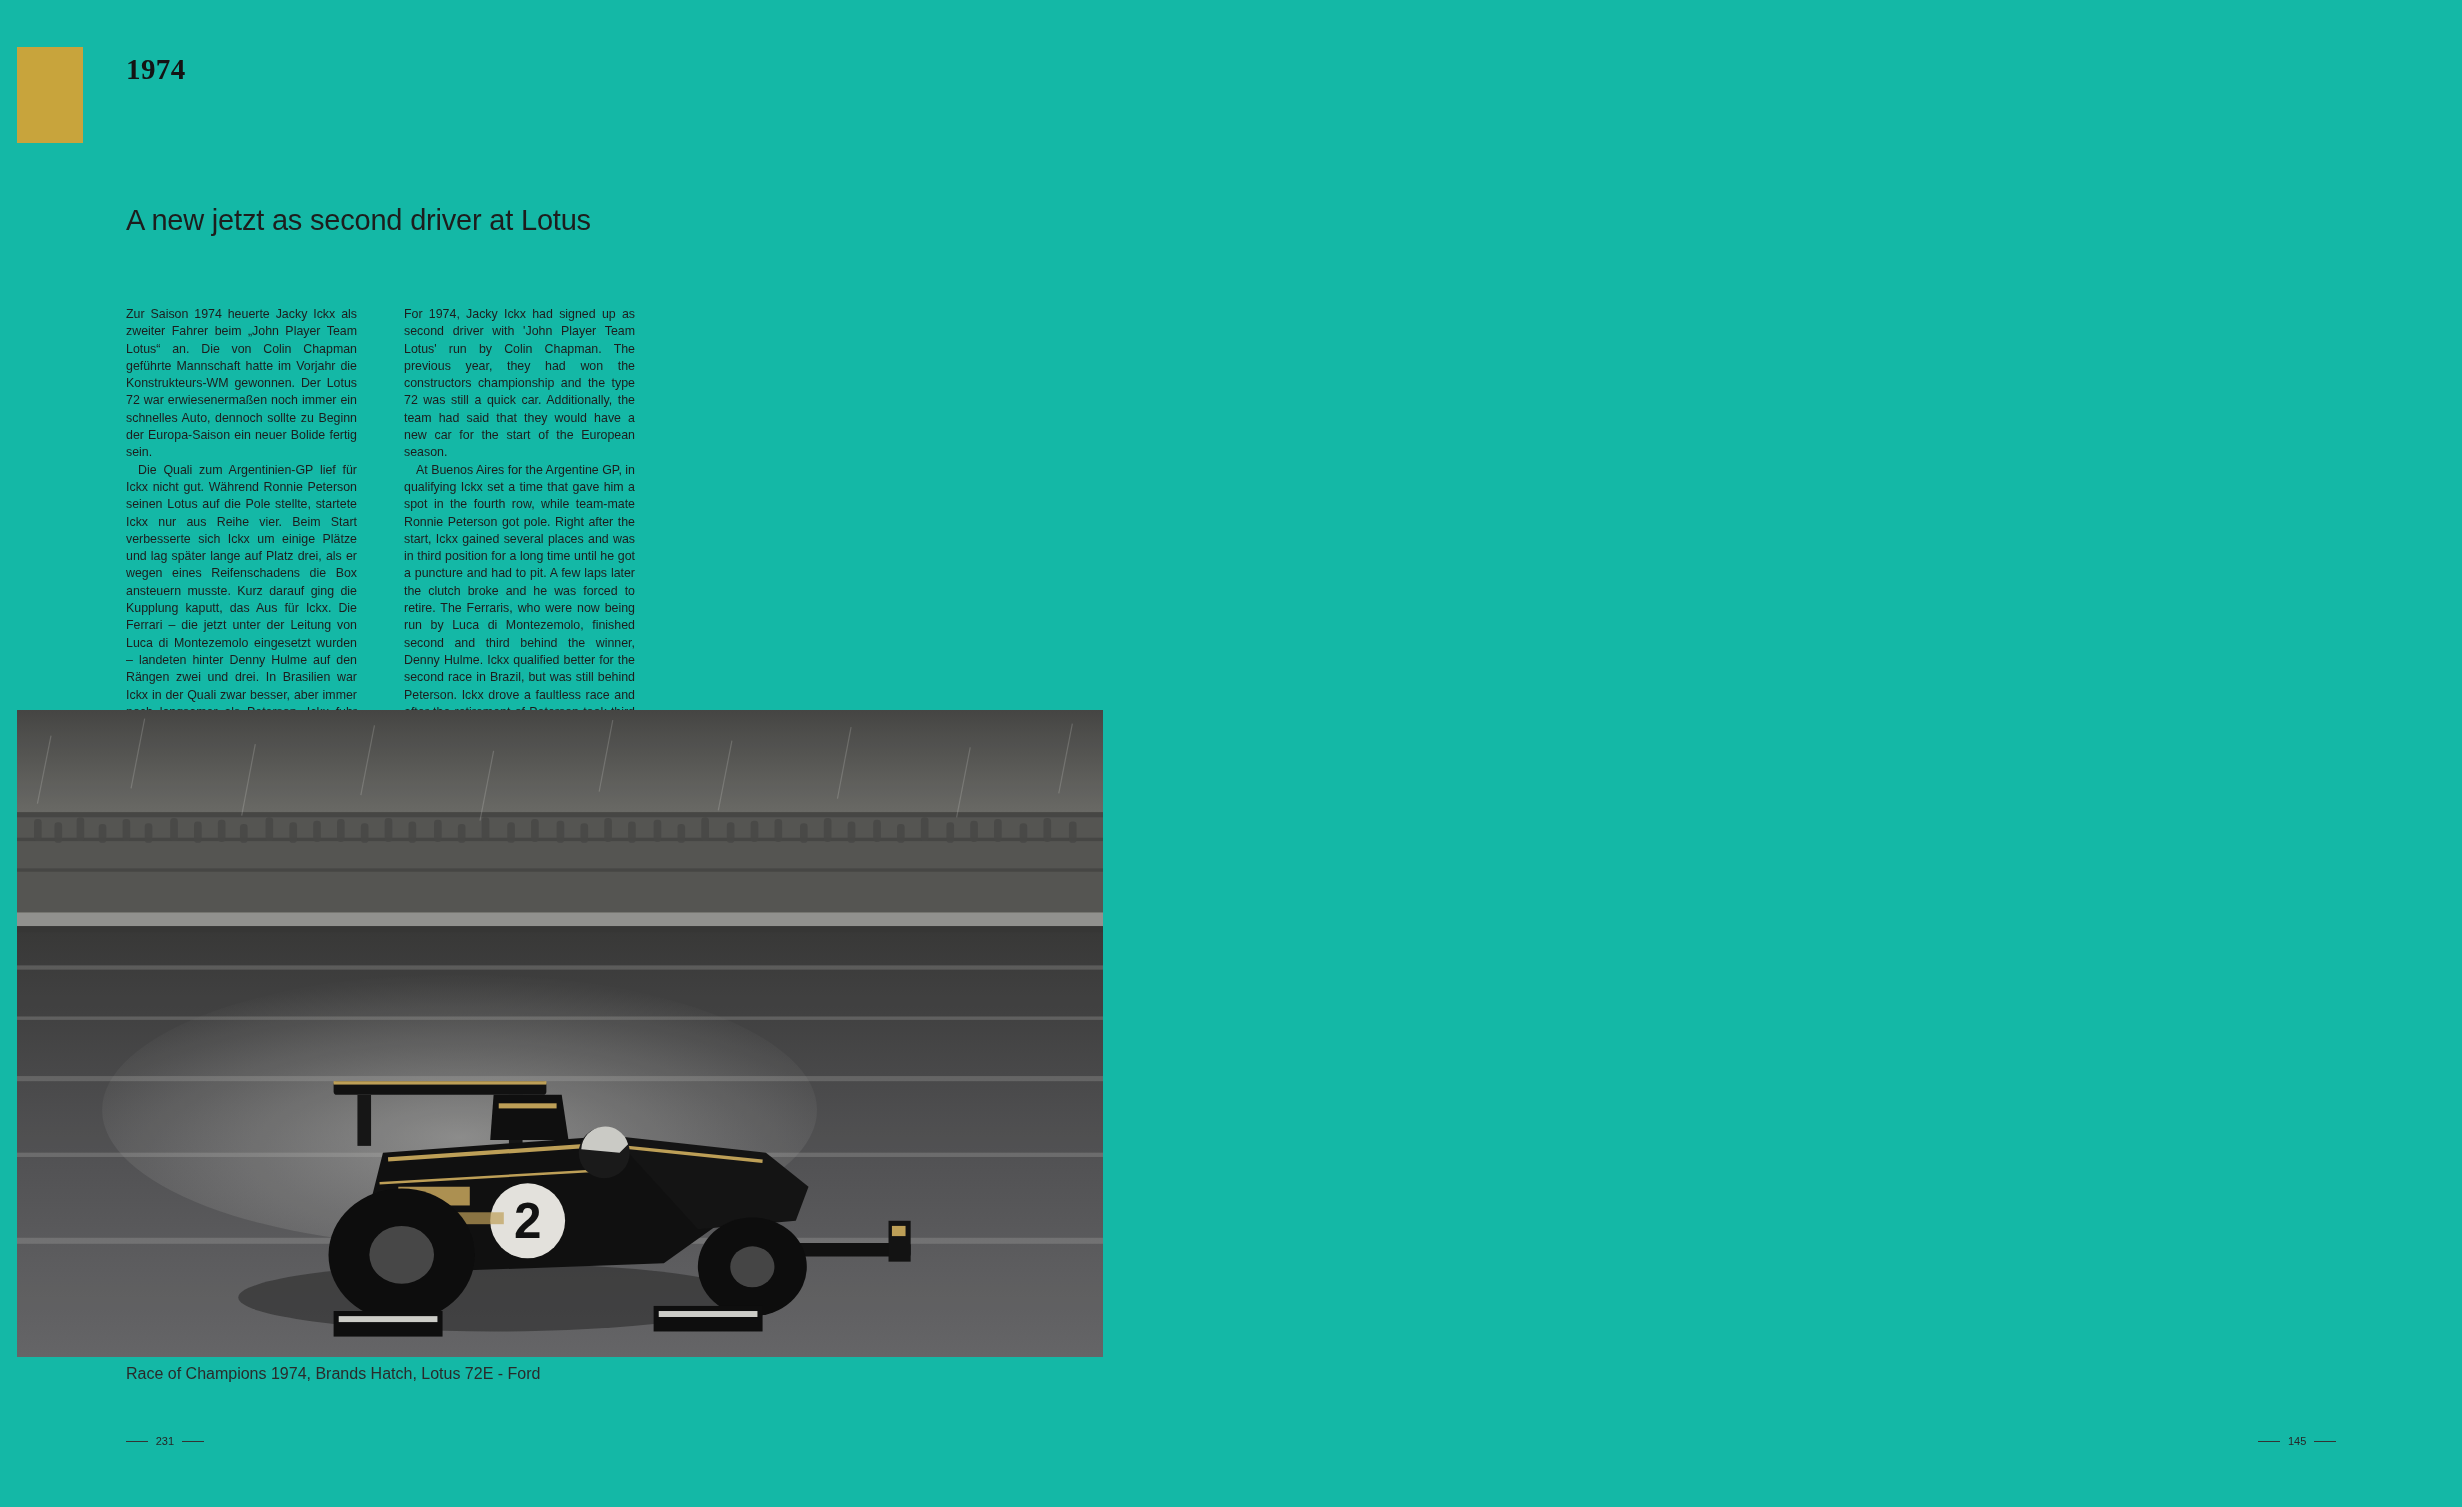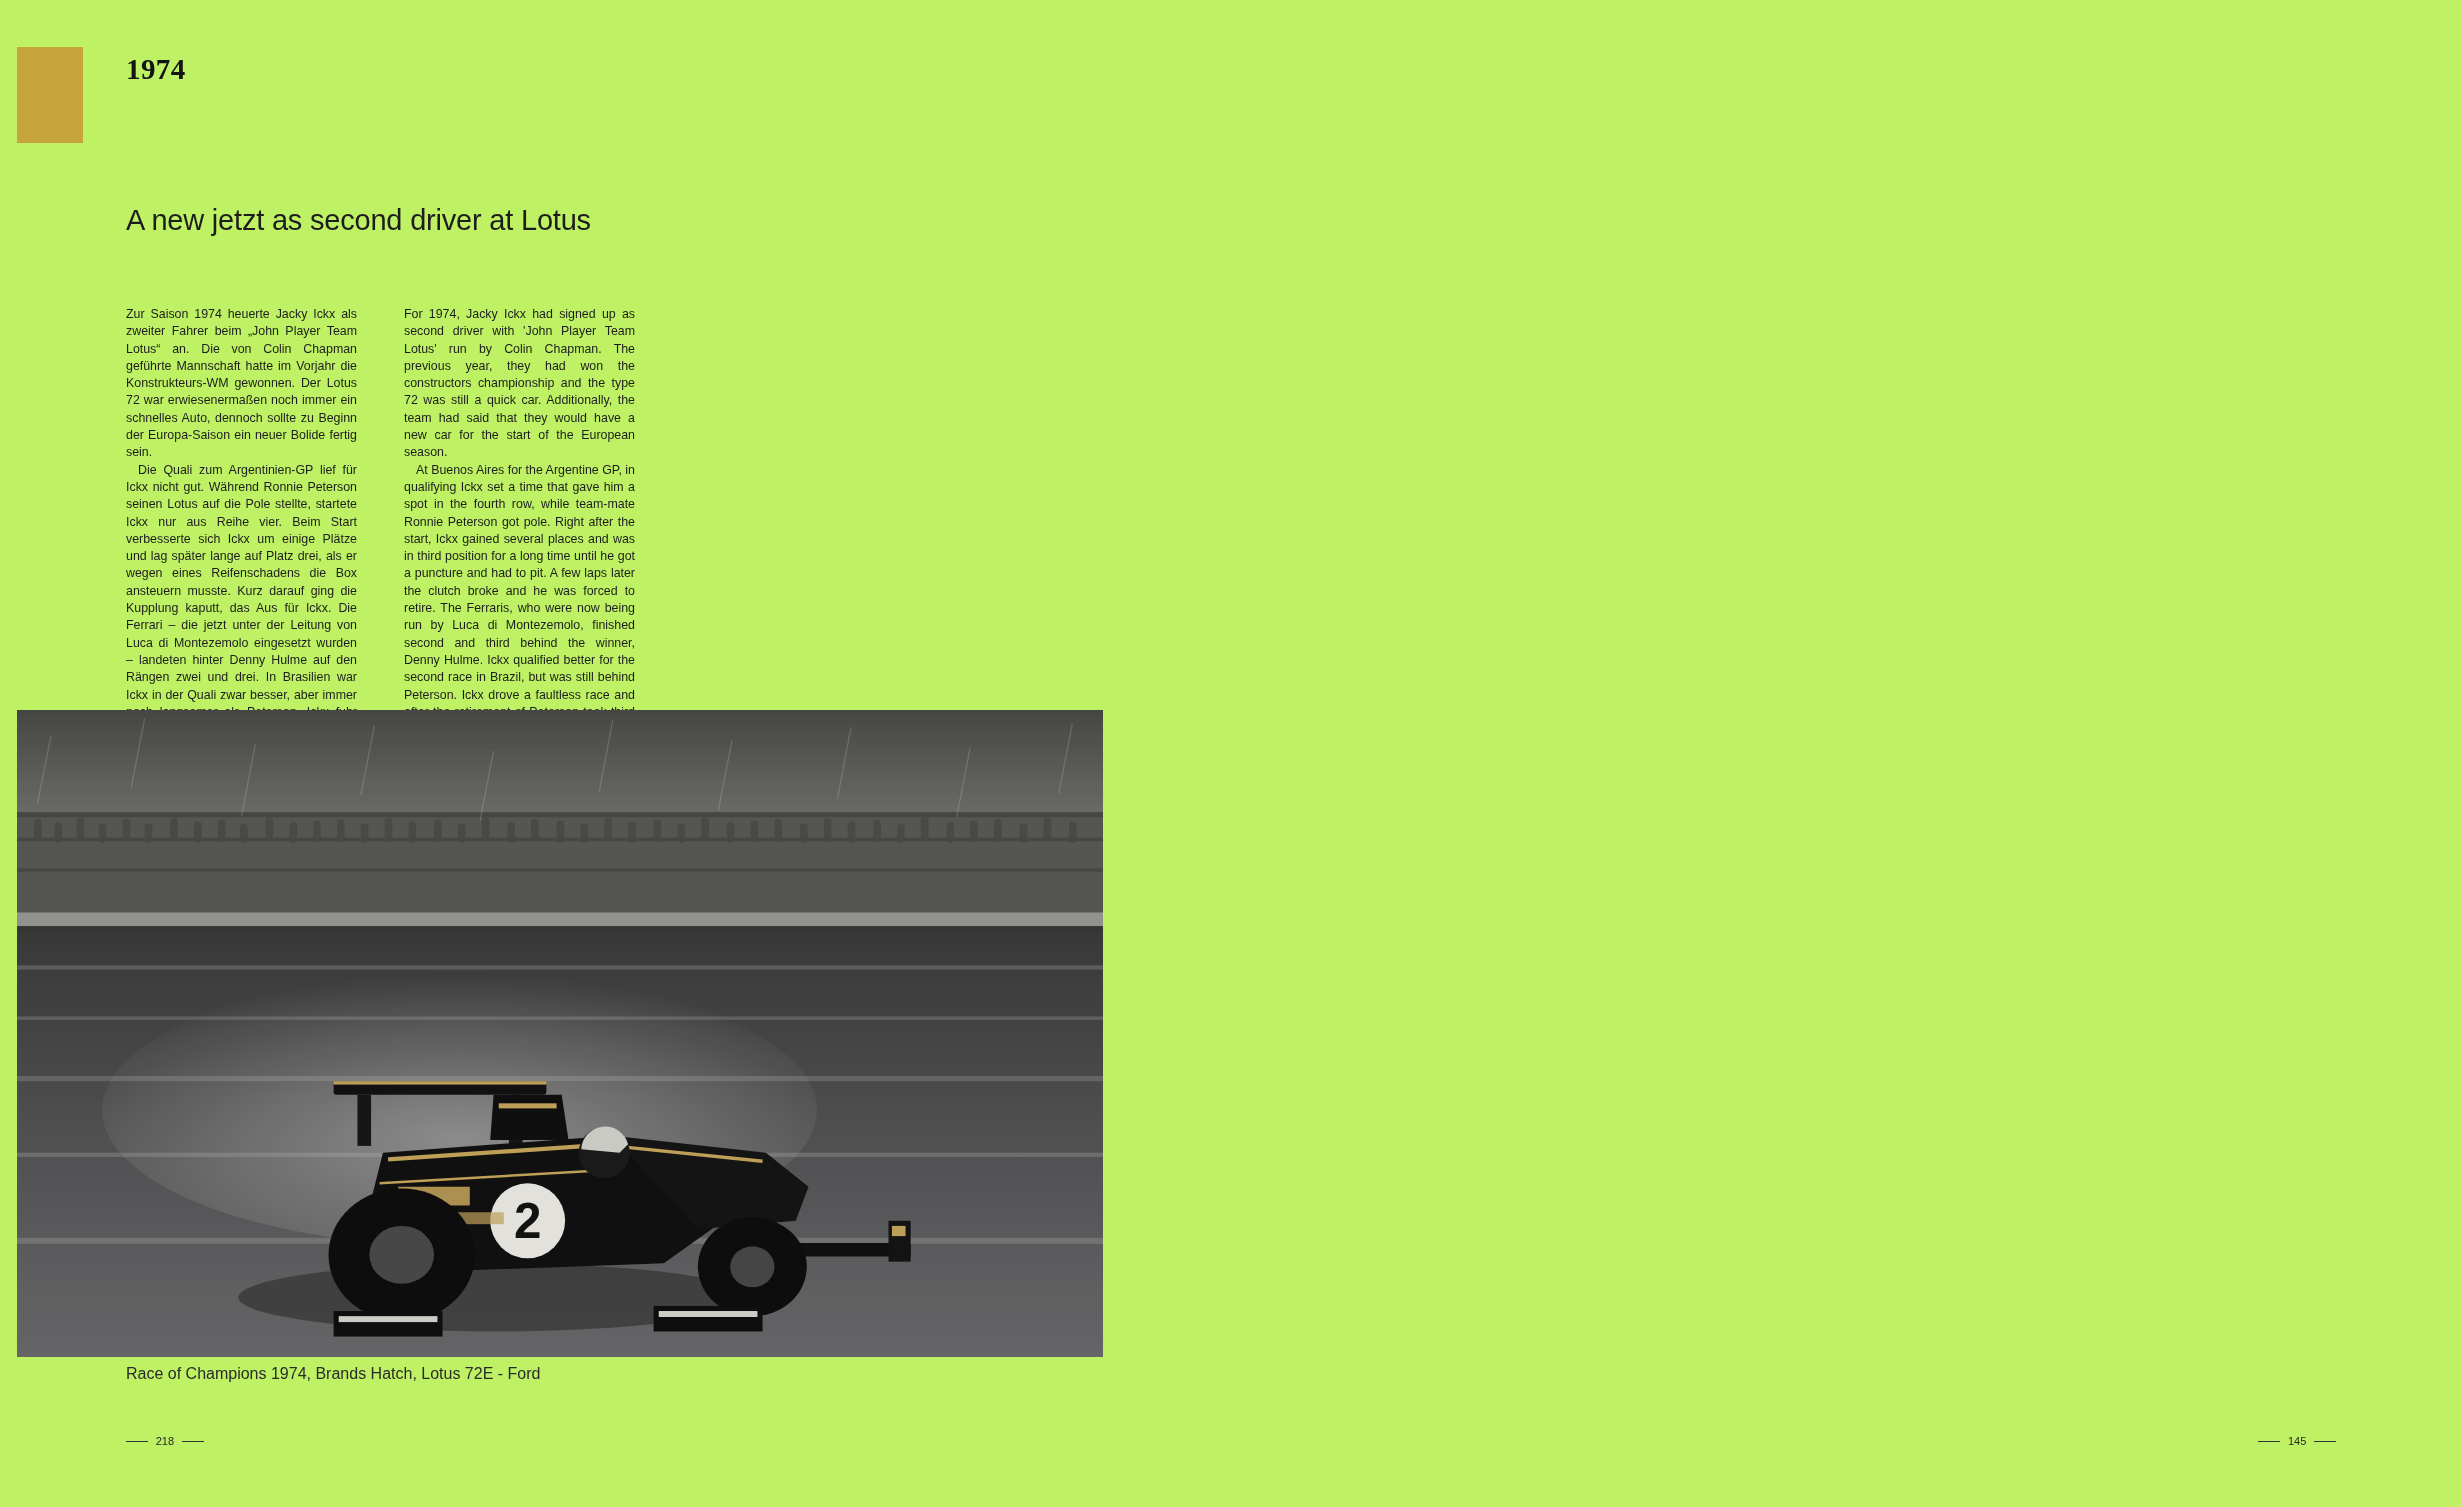--- a/index.html
+++ b/index.html
@@ -11,21 +11,21 @@
     width: 2462px;
     height: 1508px;
     font-family: "Liberation Sans", sans-serif;
     color: #1b1b1b;
     position: relative;
     overflow: hidden;
   }
   .spread {
     position: absolute;
     inset: 0;
-    background: #bef264;
+    background: #14b8a6;
   }
   
   .page-left {
     position: absolute;
     left: 0; top: 0;
     width: 1231px; height: 1508px;
   }
   .page-right {
     position: absolute;
     left: 1231px; top: 0;
@@ -292,21 +292,21 @@
         </g>
 
         <rect x="0" y="0" width="1276" height="760" fill="#000" opacity="0.06"></rect>
       </svg>
     </div>
 
     <div class="photo-caption">Race of Champions 1974, Brands Hatch, Lotus 72E - Ford</div>
 
     <div class="folio folio-left">
       <span class="rule"></span>
-      <span>218</span>
+      <span>231</span>
       <span class="rule"></span>
     </div>
   </div>
 
   <div class="page-right">
 
     <div class="folio folio-right">
       <span class="rule"></span>
       <span>145</span>
       <span class="rule"></span>

